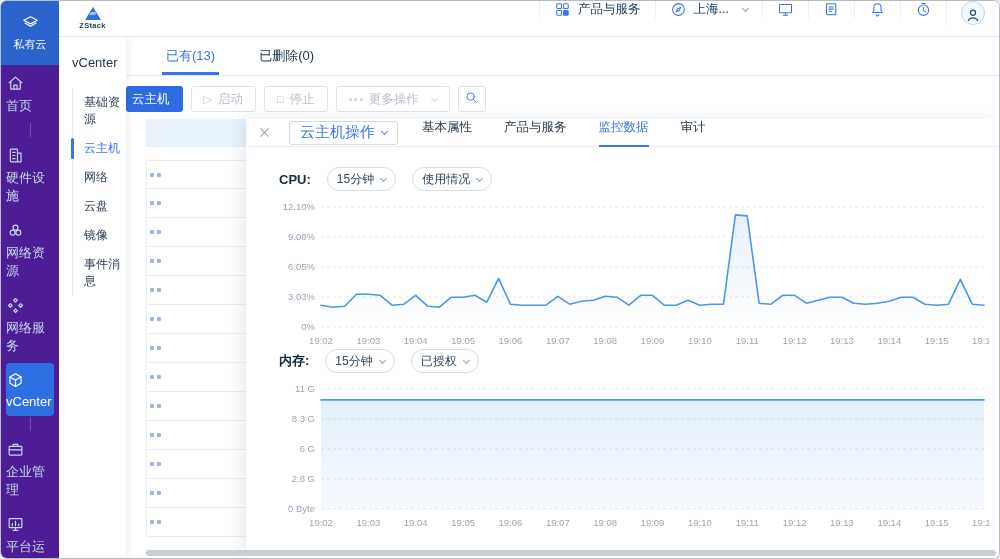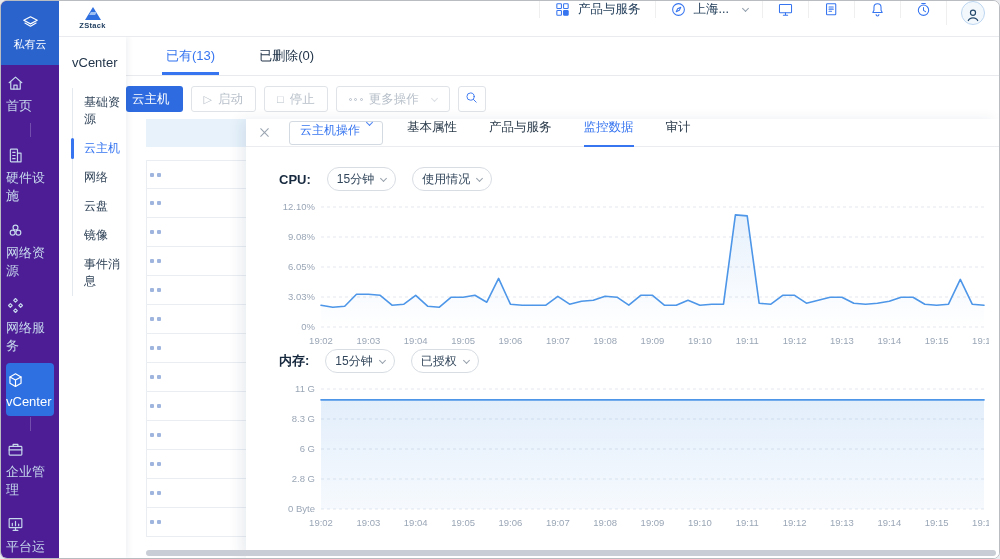--- a/index.html
+++ b/index.html
@@ -66,22 +66,22 @@
   .vmhead { height:28px; background:#E7F2FB; }
   .vmrow { height:29px; background:#fff; border:1px solid #eaeef3; border-top:none; display:flex; align-items:center; padding-left:3px; }
   .vmrow:first-of-type { border-top:1px solid #eaeef3; margin-top:13px; }
   .rowmark { display:flex; gap:3px; } .rowmark i { width:4px; height:4px; background:#8fa8d8; opacity:.85; border-radius:1px; display:block; }
 
   
   .dpanel { position:absolute; left:120px; top:82px; right:0; bottom:0; background:#fff; z-index:5;
             box-shadow:-6px 0 12px rgba(16,48,92,.08); }
   .dhead { height:28px; display:flex; align-items:center; gap:18px; padding-left:12px; border-bottom:1px solid #eaecf0; }
   .close { color:#9aa4b0; cursor:pointer; display:flex; } .close svg { width:13px; height:13px; }
-  .btn-action { display:flex; height:24px; padding:0 10px; border:1px solid #d4dae1;
-                border-radius:3px; color:#3775F0; font-size:12px; background:#fff; cursor:pointer; }
+  .btn-action { display:flex; align-items:center; height:24px; padding:0 10px; border:1px solid #d4dae1;
+                border-radius:3px; color:#3775F0; font-size:15px; background:#fff; cursor:pointer; }
   .dtabs { display:flex; gap:32px; margin-left:6px; height:28px; }
   .dtab { position:relative; display:flex; align-items:flex-start; font-size:12.5px; color:#2a3a4a; cursor:pointer; }
   .dtab.active { color:#3775F0; }
   .dtab.active::after { content:""; position:absolute; left:0; right:0; bottom:0; height:2px; background:#3775F0; }
 
   .dbody { padding:20px 8px 0 33px; }
   .sect { display:flex; align-items:center; gap:16px; }
   .sect-title { font-size:13px; font-weight:bold; color:#17293e; }
   .btn-select { display:flex; align-items:center; height:24px; padding:0 9px; border:1px solid #d8dde3;
                 border-radius:12px; color:#33475c; font-size:12px; background:#fff; cursor:pointer; }

